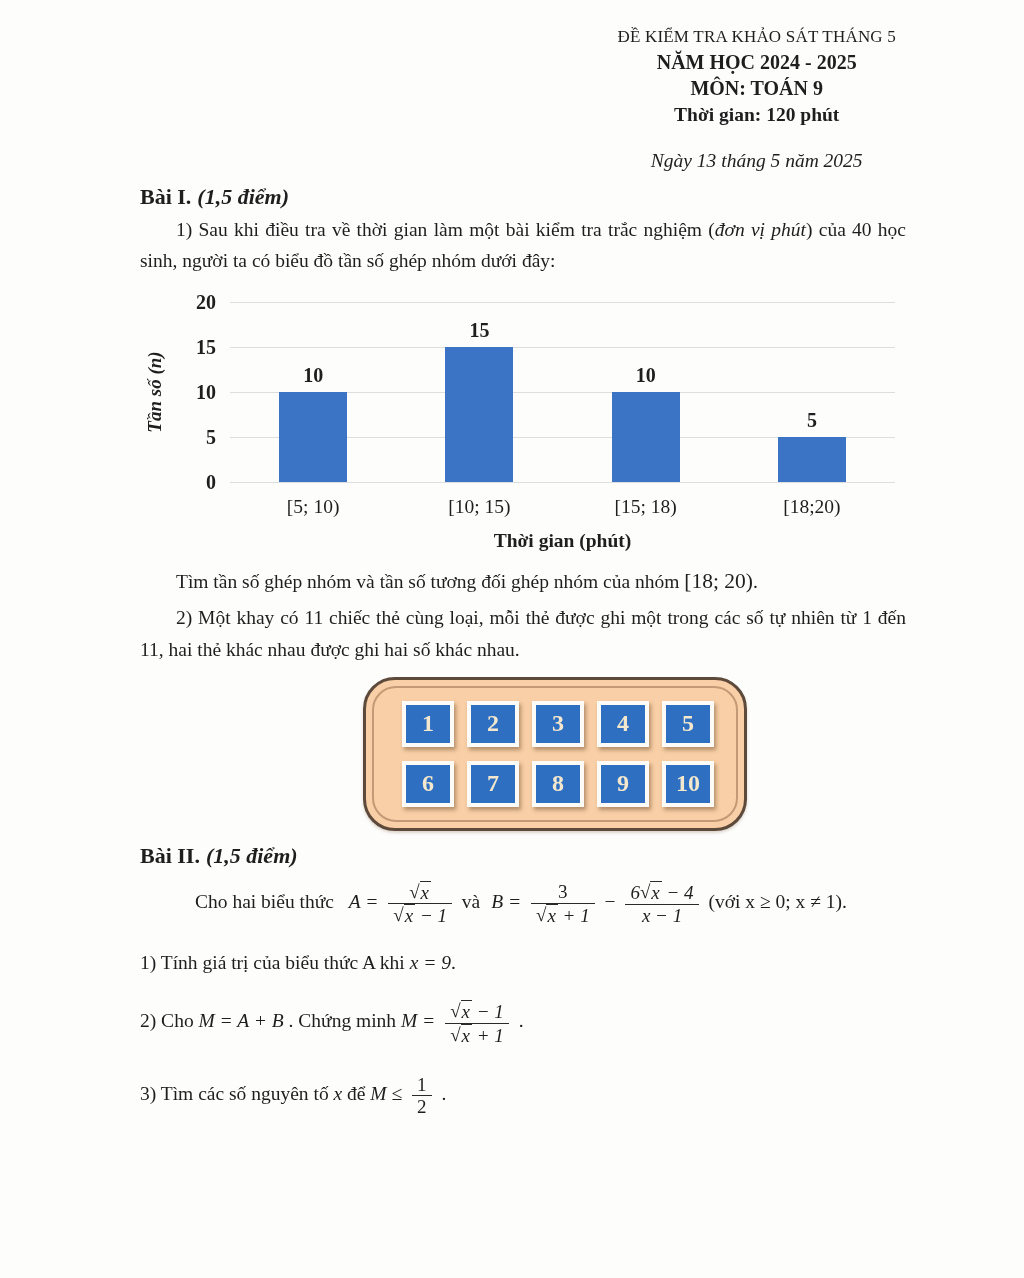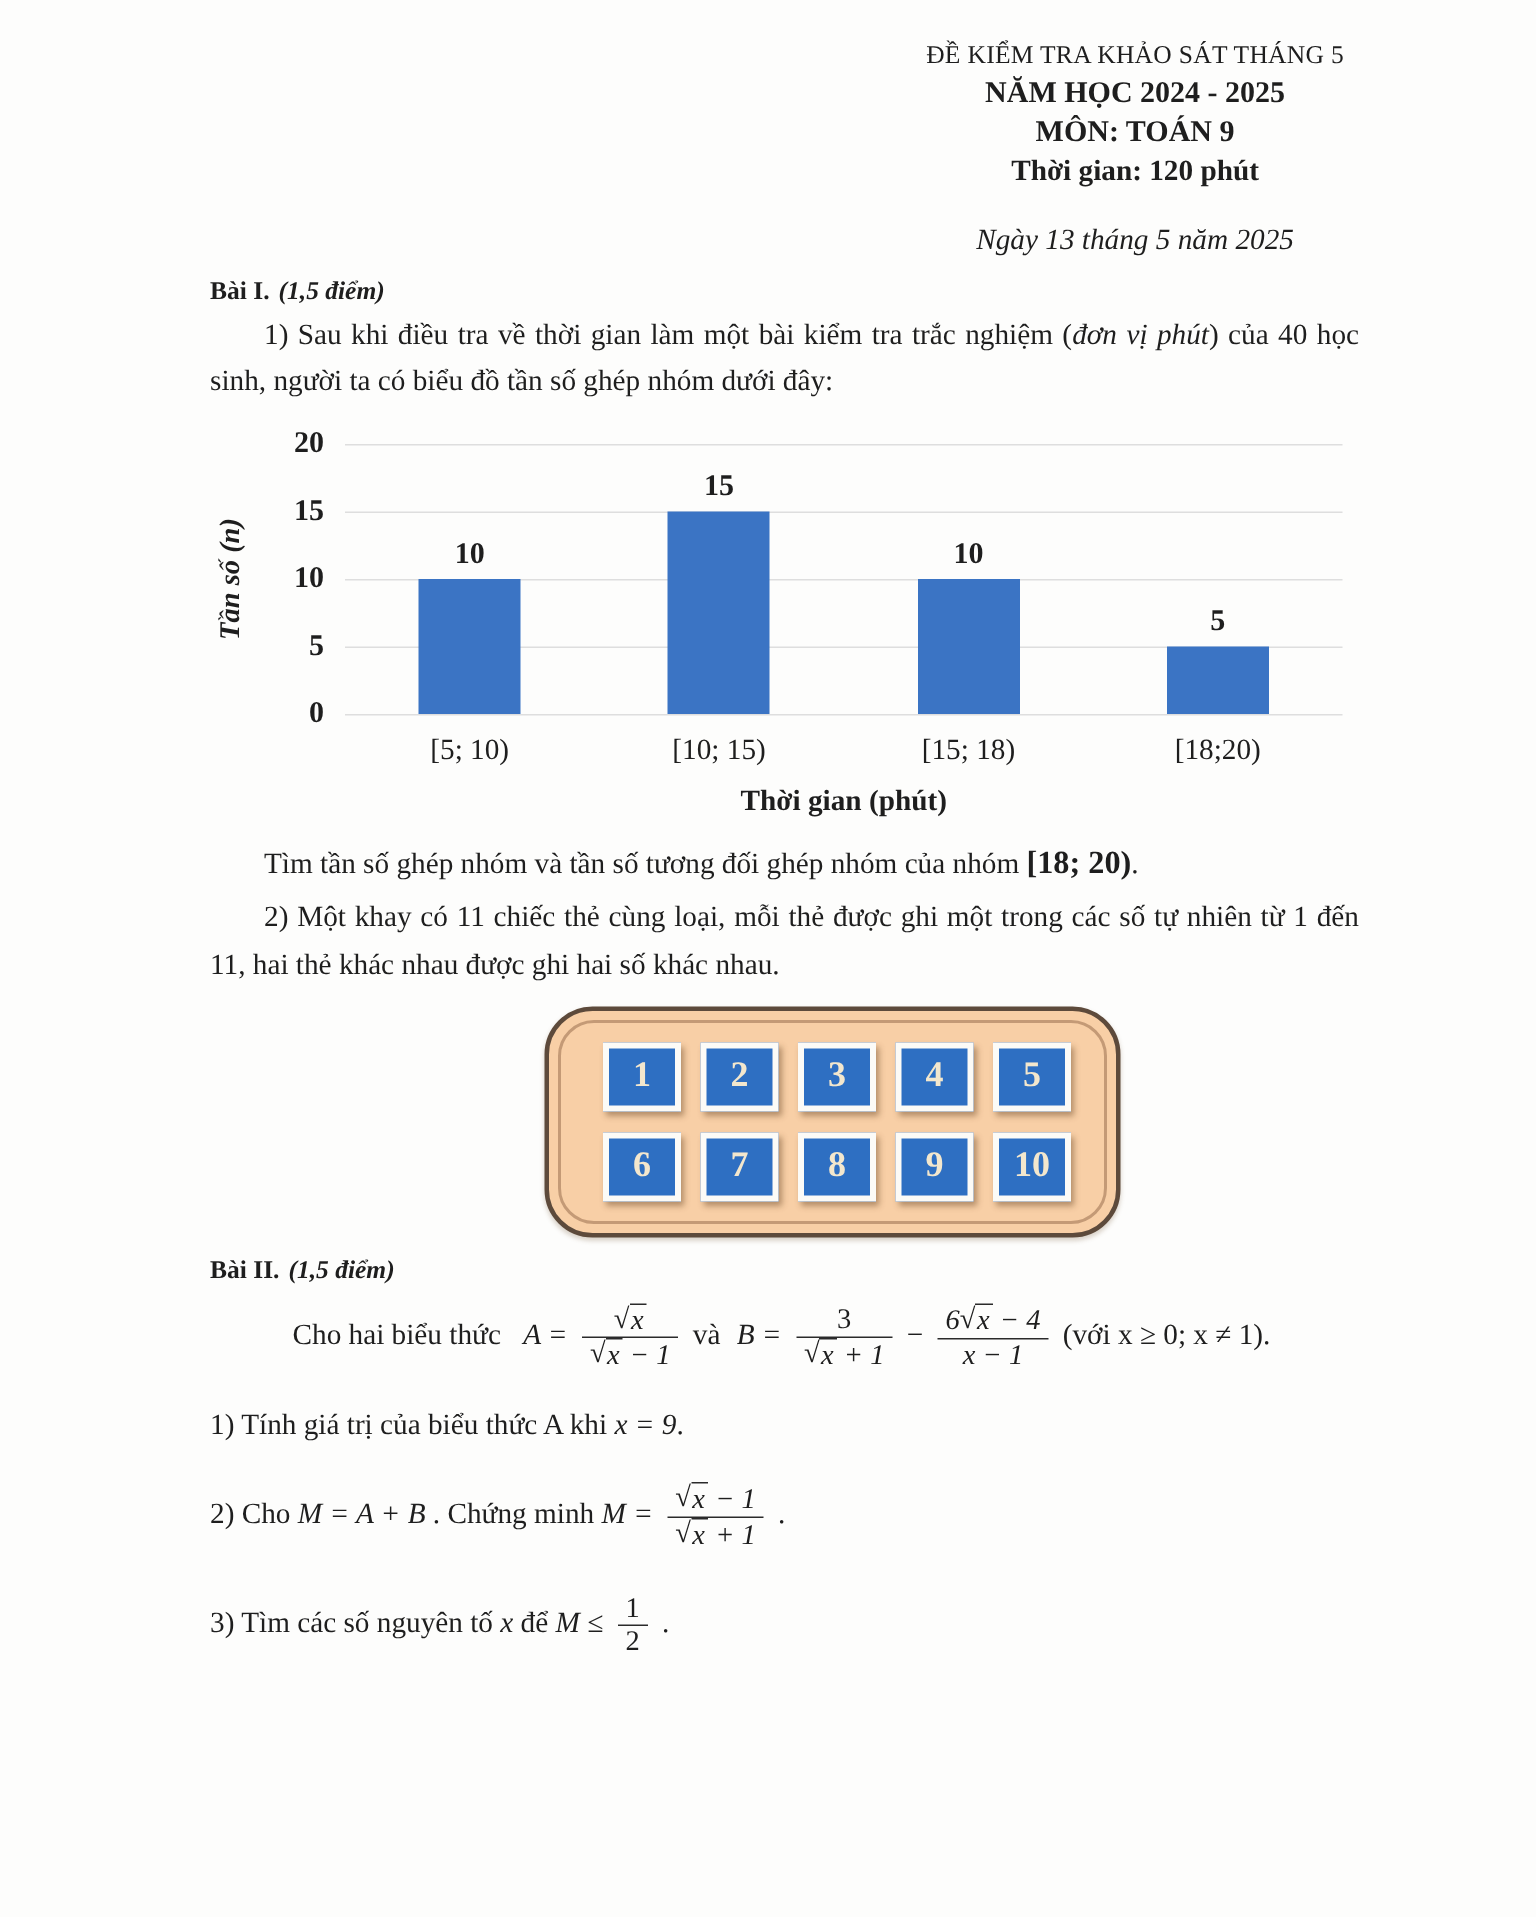--- a/index.html
+++ b/index.html
@@ -13,26 +13,26 @@
   .page{padding:26px 118px 0 140px;box-sizing:border-box;}
 
   
   .hdr{width:fit-content;margin:0 10px 0 auto;text-align:center;line-height:1.33;}
   .hdr-l1{font-size:17px;font-weight:normal;letter-spacing:.2px;}
   .hdr-l2,.hdr-l3{font-size:20px;font-weight:bold;}
   .hdr-l4{font-size:19.5px;font-weight:bold;}
   .hdr-l5{font-size:19.5px;font-style:italic;margin-top:20px;}
 
   
-  .sec-head{font-size:17px;font-weight:bold;margin:10px 0 0 0;}
+  .sec-head{font-size:22px;font-weight:bold;margin:10px 0 0 0;}
   .sec-head .pts{font-style:italic;margin-left:6px;}
   p.body{font-size:19.5px;line-height:1.6;margin:4px 0 0 0;text-align:justify;}
   .indent{text-indent:36px;}
   .it{font-style:italic;}
-  .grp{font-size:21.5px;font-weight:bold;}
+  .grp{font-size:21.5px;}
 
   
   .chart{position:relative;height:262px;margin:12px 0 0 0;}
   .plot{position:absolute;left:90px;right:11px;top:14px;height:180px;}
   .grid{position:absolute;left:0;right:0;height:1px;background:#dedede;}
   .tick{position:absolute;right:100%;margin-right:14px;transform:translateY(-50%);
         font-weight:bold;font-size:20px;}
   .ylabel-box{position:absolute;left:-92px;top:0;height:100%;width:34px;
         display:flex;align-items:center;justify-content:center;}
   .ylabel-box span{transform:rotate(-90deg);white-space:nowrap;

